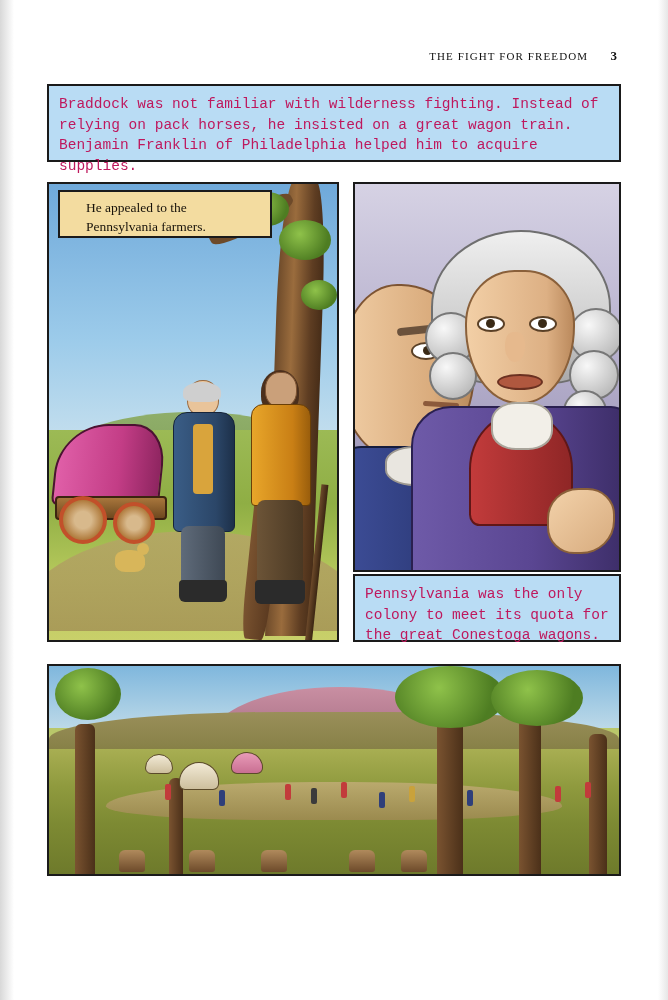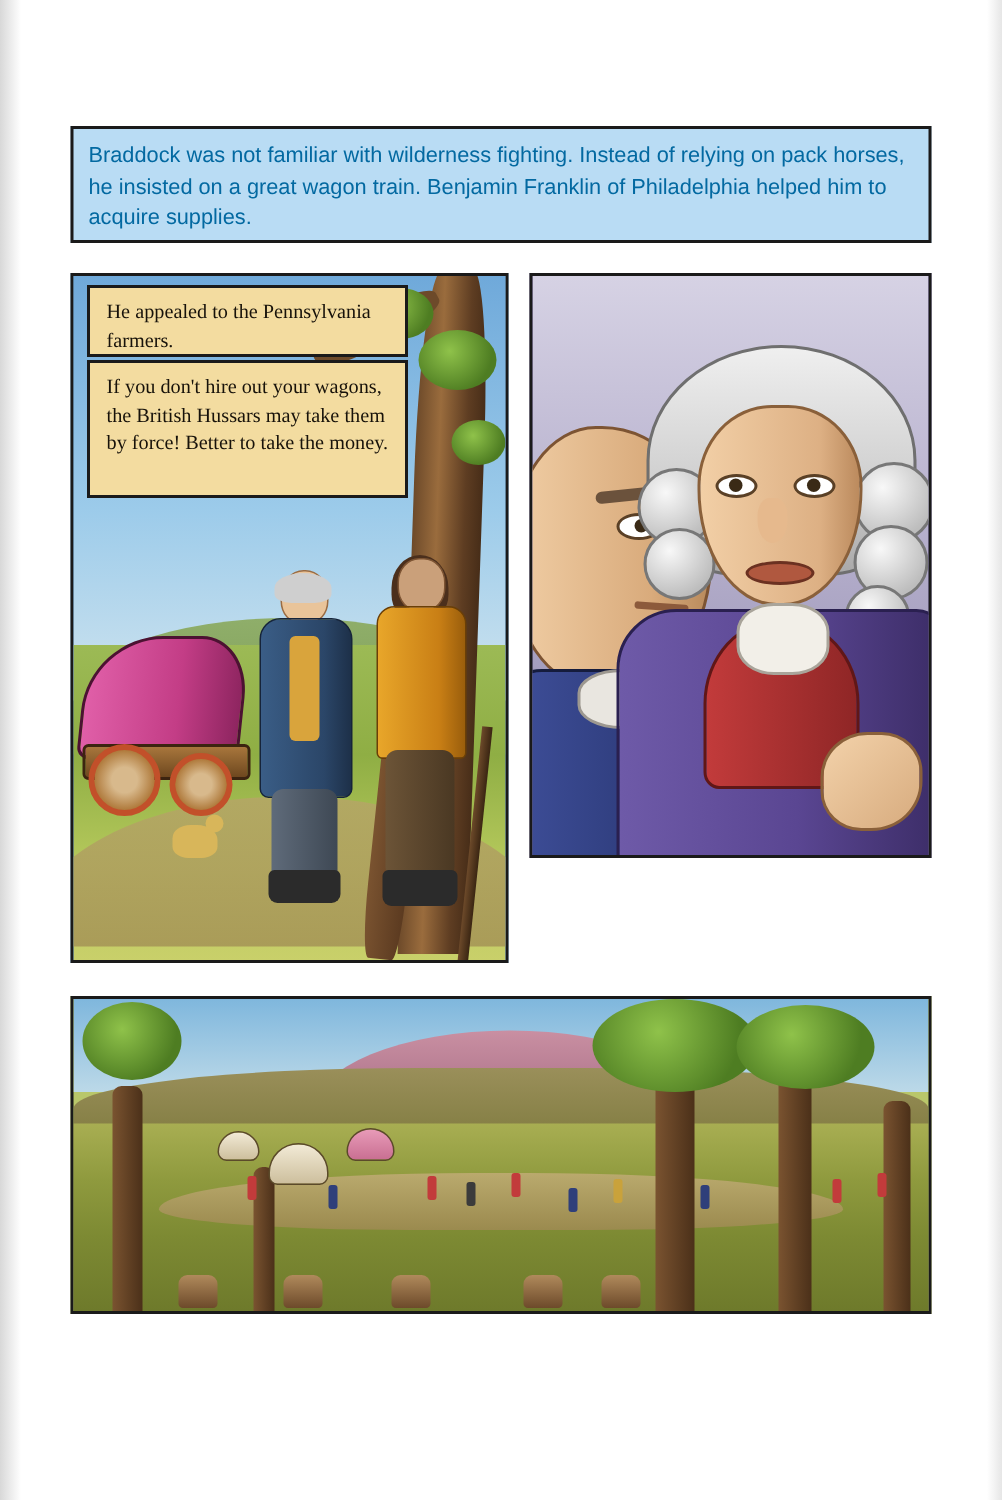--- a/index.html
+++ b/index.html
@@ -66,36 +66,36 @@
     position: absolute;
     border: 2px solid #1a1a1a;
     box-sizing: border-box;
     overflow: hidden;
   }
   .caption {
     position: absolute;
     box-sizing: border-box;
     border: 2px solid #1a1a1a;
     background: #b9dcf4;
-    color: #0369a1;
-    font-family: Liberation Sans, sans-serif;
+    color: #be185d;
+    font-family: Liberation Mono, monospace;
     font-size: 14.5px;
     line-height: 1.42;
     padding: 8px 10px 9px 10px;
   }
   .balloon {
     position: absolute;
     box-sizing: border-box;
     border: 2px solid #1a1a1a;
     background: #f3dca0;
     color: #17120a;
     font-family: "Liberation Serif", serif;
     font-size: 13.5px;
     line-height: 1.38;
-    padding: 7px 9px 8px 11px;
+    padding: 7px 9px 8px 26px;
   }
   .speech {
     position: absolute;
     box-sizing: border-box;
     border: 2px solid #1a1a1a;
     background: #ffffff;
     color: #17120a;
     border-radius: 14px;
     font-family: "Liberation Serif", serif;
     font-size: 13.5px;
@@ -404,20 +404,24 @@
     border: 1px solid #5b4a2a;
     border-radius: 50% 50% 6px 6px / 70% 70% 6px 6px;
   }
   #cap3 { left: 47px; top: 878px; width: 574px; height: 74px; }
 </style>
 </head>
 <body>
 
 <div id="page">
 
+  <div id="runhead">
+    <span class="title">THE FIGHT FOR FREEDOM</span>
+    <span class="folio">3</span>
+  </div>
 
   <div class="caption" id="cap-top">Braddock was not familiar with wilderness fighting. Instead of relying on pack horses, he insisted on a great wagon train. Benjamin Franklin of Philadelphia helped him to acquire supplies.</div>
 
   <div class="panel" id="panel1">
     <div id="sky1"></div>
     <div id="hills1"></div>
     <div id="ground1"></div>
     <div id="road1"></div>
 
     <div id="trunk1"></div>
@@ -448,21 +452,20 @@
       <div class="hair"></div>
       <div class="head"></div>
       <div class="shirt"></div>
       <div class="legs"></div>
       <div class="boots"></div>
     </div>
     <div id="rifle1"></div>
   </div>
 
   <div class="balloon" id="cap1a">He appealed to the Pennsylvania farmers.</div>
-  <div class="balloon" id="bal1b">If you don't hire out your wagons, the British Hussars may take them by force! Better to take the money.</div>
 
   <div class="panel" id="panel2">
     <div id="bg2"></div>
 
     <div id="franklin2">
       <div class="face"></div>
       <div class="brow"></div>
       <div class="eye"></div>
       <div class="nose"></div>
       <div class="mouth"></div>
@@ -483,20 +486,21 @@
       <div class="nose2"></div>
       <div class="mouth2"></div>
       <div class="coat2"></div>
       <div class="lapel"></div>
       <div class="cravat"></div>
       <div class="hand"></div>
     </div>
   </div>
 
 
+  <div class="caption" id="cap2">Pennsylvania was the only colony to meet its quota for the great Conestoga wagons.</div>
 
   <div class="panel" id="panel3">
     <div id="sky3"></div>
     <div id="mtn3"></div>
     <div id="hill3"></div>
     <div id="field3"></div>
     <div id="trail3"></div>
 
     <div class="bigtree" style="left:26px;height:150px;width:20px;"></div>
     <div class="leafclump" style="left:6px;top:2px;width:66px;height:52px;"></div>

